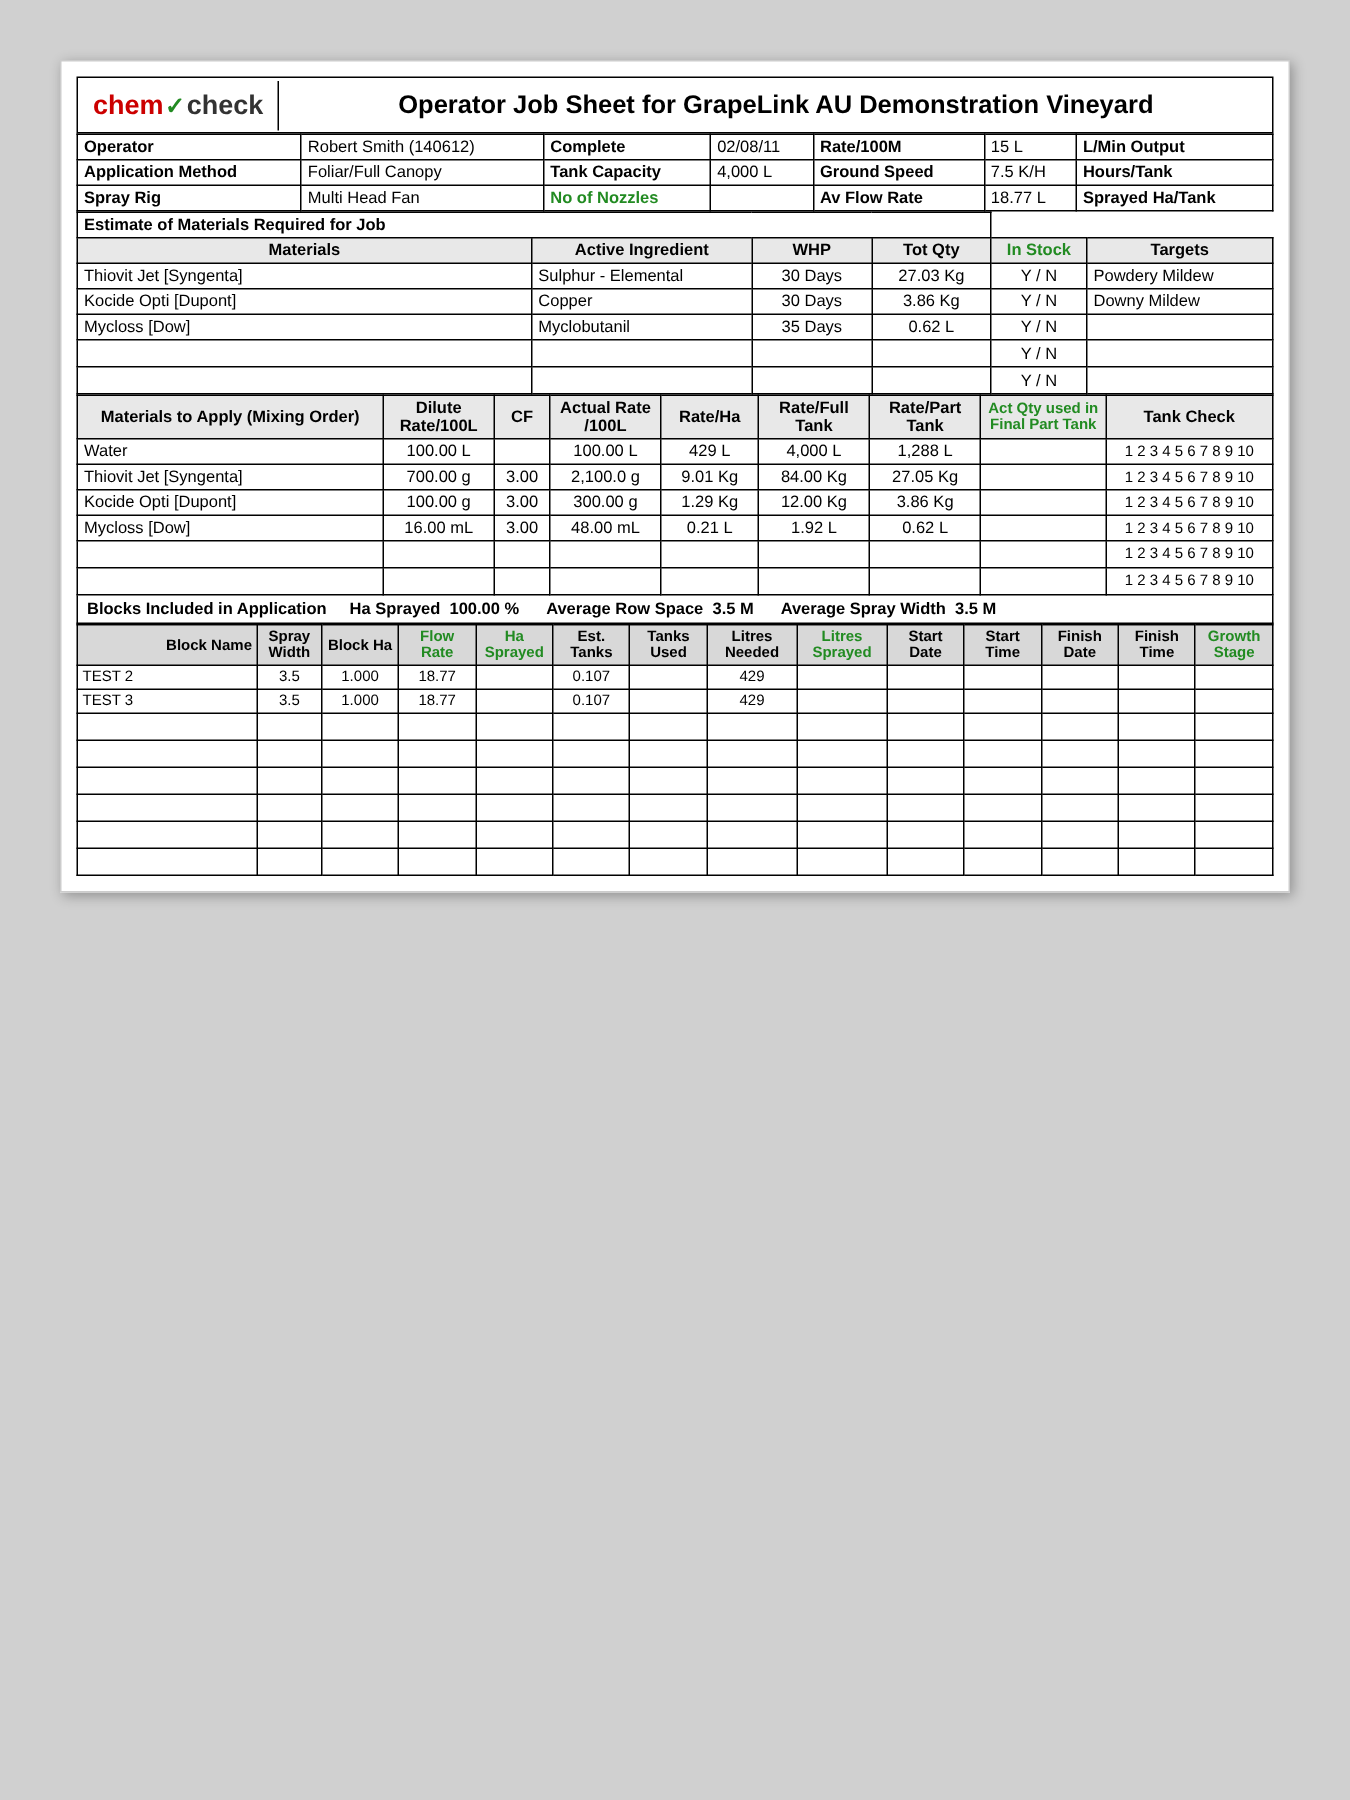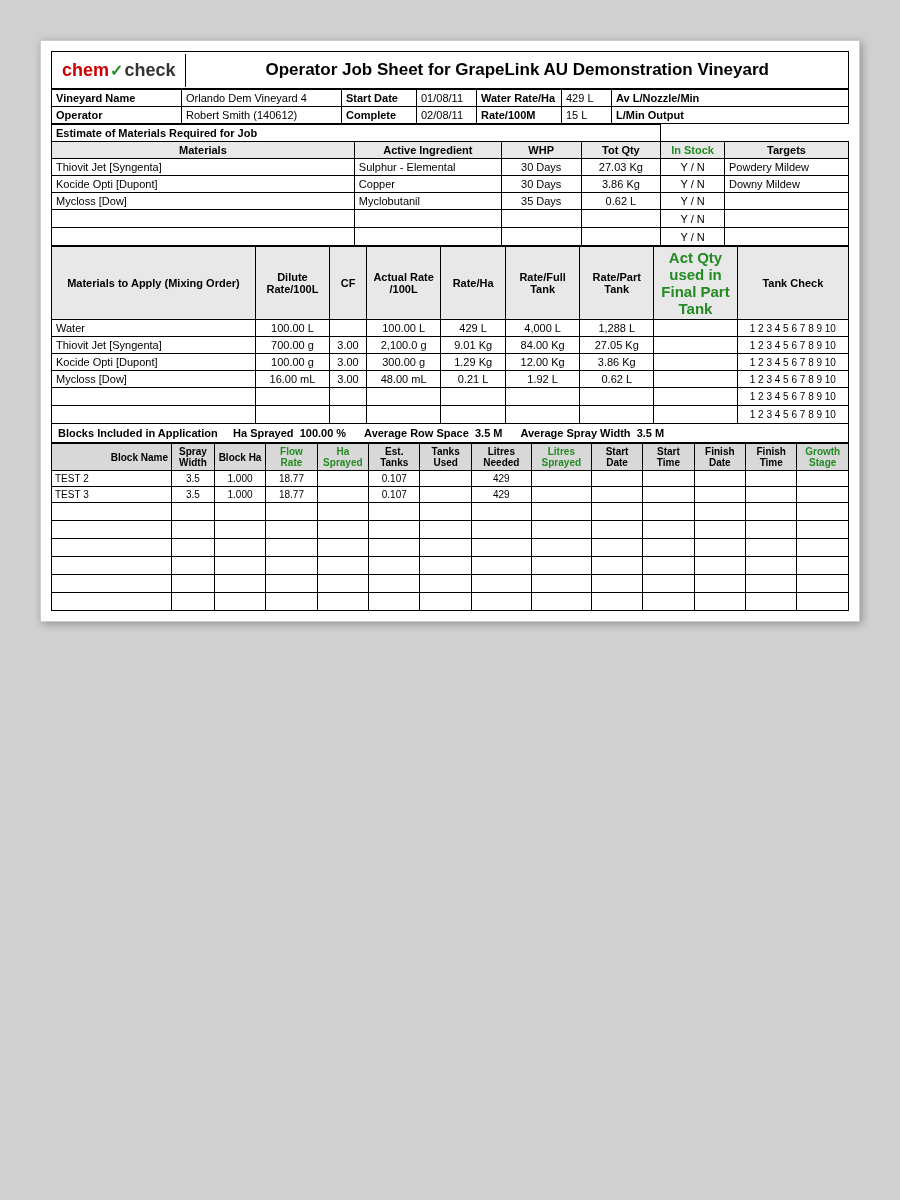--- a/index.html
+++ b/index.html
@@ -112,37 +112,46 @@
     <div class="logo-cell">
       <span class="logo-text">
         <span class="logo-chem">chem</span><span class="logo-icon">✓</span><span class="logo-check">check</span>
       </span>
     </div>
     <div class="header-title">Operator Job Sheet for GrapeLink AU Demonstration Vineyard</div>
   </div>
 
   <table class="main-table">
     <tbody>
-        <tr>
-      <td class="label-cell" style="width:130px">Vineyard Name</td>
-      <td style="width:160px">Orlando Dem Vineyard 4</td>
-      <td class="label-cell" style="width:75px">Start Date</td>
-      <td style="width:60px">01/08/11</td>
-      <td class="label-cell" style="width:85px">Water Rate/Ha</td>
-      <td style="width:50px">429  L</td>
-      <td class="label-cell">Av L/Nozzle/Min</td>
-    </tr>
     <tr>
       <td class="label-cell">Operator</td>
       <td>Robert Smith (140612)</td>
       <td class="label-cell">Complete</td>
       <td>02/08/11</td>
       <td class="label-cell">Rate/100M</td>
       <td>15  L</td>
       <td class="label-cell">L/Min Output</td>
+    </tr>
+    <tr>
+      <td class="label-cell">Application Method</td>
+      <td>Foliar/Full Canopy</td>
+      <td class="label-cell">Tank Capacity</td>
+      <td>4,000 L</td>
+      <td class="label-cell">Ground Speed</td>
+      <td>7.5 K/H</td>
+      <td class="label-cell">Hours/Tank</td>
+    </tr>
+    <tr>
+      <td class="label-cell">Spray Rig</td>
+      <td>Multi Head Fan</td>
+      <td class="label-cell green">No of Nozzles</td>
+      <td></td>
+      <td class="label-cell">Av Flow Rate</td>
+      <td>18.77  L</td>
+      <td class="label-cell">Sprayed Ha/Tank</td>
     </tr>
   </tbody>
     </table>
 
   <table class="main-table">
     <tbody>
         <tr>
       <td colspan="6" class="section-header">Estimate of Materials Required for Job</td>
     </tr>
     <tr>
@@ -199,21 +208,21 @@
   <table class="main-table">
     <tbody>
         <tr>
       <td class="col-header center bold" style="width:22%">Materials to Apply (Mixing Order)</td>
       <td class="col-header center" style="width:8%">Dilute Rate/100L</td>
       <td class="col-header center" style="width:4%">CF</td>
       <td class="col-header center" style="width:8%">Actual Rate /100L</td>
       <td class="col-header center" style="width:7%">Rate/Ha</td>
       <td class="col-header center" style="width:8%">Rate/Full Tank</td>
       <td class="col-header center" style="width:8%">Rate/Part Tank</td>
-      <td class="col-header center green" style="width:9%; font-size:15px">Act Qty used in Final Part Tank</td>
+      <td class="col-header center green" style="width:9%; font-size:10px">Act Qty used in Final Part Tank</td>
       <td class="col-header center" style="width:12%">Tank Check</td>
     </tr>
     <tr>
       <td>Water</td>
       <td class="center">100.00 L</td>
       <td class="center"></td>
       <td class="center">100.00 L</td>
       <td class="center">429 L</td>
       <td class="center">4,000 L</td>
       <td class="center">1,288 L</td>

